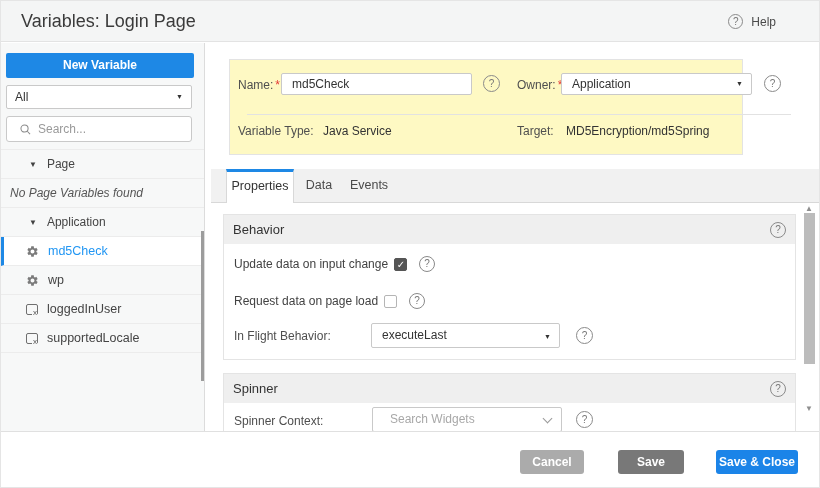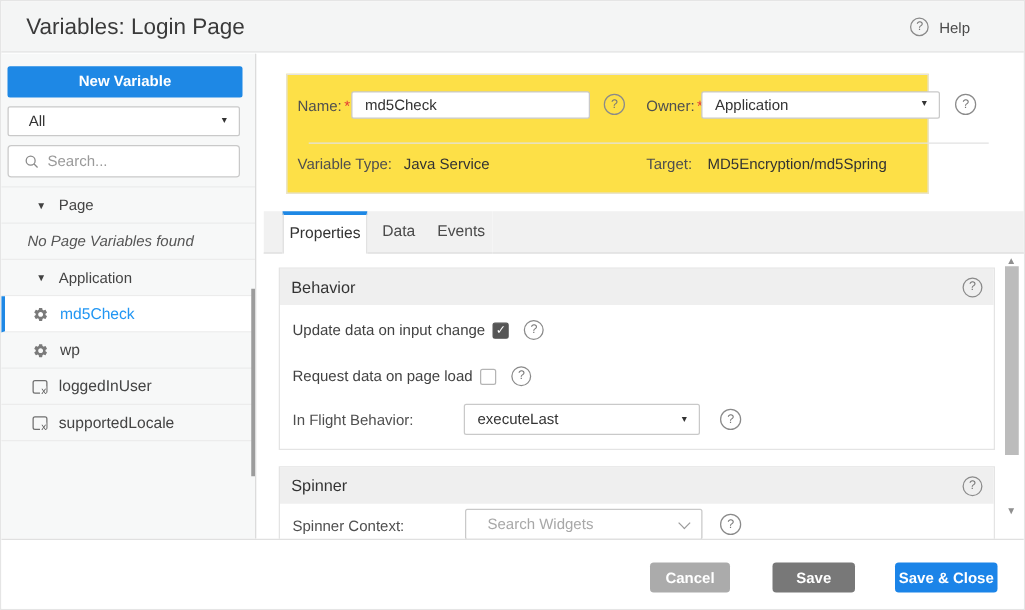--- a/index.html
+++ b/index.html
@@ -11,42 +11,42 @@
   .hdr { position:absolute; left:0; top:0; width:820px; height:41px; background:#f4f5f5; border-bottom:1px solid #e3e3e3; }
   .hdr-title { position:absolute; left:20px; top:0; line-height:41px; font-size:18px; color:#3a3a3a; }
   .hdr-help { position:absolute; right:45px; top:0; height:41px; display:flex; align-items:center; gap:8px; cursor:pointer; }
   .qmark { display:inline-block; width:15px; height:15px; border:1px solid #8a8a8a; border-radius:50%; color:#777; font-size:10px; line-height:13px; text-align:center; flex:0 0 auto; }
   .qmark::after { content:"?"; }
   .hdr-help-label { font-size:12px; color:#4a4a4a; }
 
   
   .sidebar { position:absolute; left:0; top:42px; width:204px; height:388px; background:#f7f8f8; border-right:1px solid #dcdcdc; }
   .new-var-btn { position:absolute; left:5px; top:10px; width:188px; height:25px; background:#1e88e5; border-radius:2px; color:#fff; font-weight:bold; font-size:12px; text-align:center; line-height:25px; cursor:pointer; }
-  .filter-select { position:absolute; left:5px; top:42px; width:186px; height:24px; background:#fff; border:1px solid #c9c9c9; border-radius:2px; line-height:22px; padding:0 16px; color:#333; cursor:pointer; }
+  .filter-select { position:absolute; left:5px; top:42px; width:186px; height:24px; background:#fff; border:1px solid #c9c9c9; border-radius:2px; line-height:22px; padding:0 8px; color:#333; cursor:pointer; }
   .caret { position:absolute; right:8px; top:50%; transform:translateY(-50%); font-size:7px; color:#333; }
   .caret::after { content:"▼"; }
   .search-box { position:absolute; left:5px; top:73px; width:186px; height:26px; background:#fff; border:1px solid #c9c9c9; border-radius:3px; display:flex; align-items:center; padding:0 12px; gap:6px; }
   .search-box input { border:none; outline:none; background:transparent; font-family:"Liberation Sans",sans-serif; font-size:12px; color:#333; width:100%; }
   .search-box input::placeholder { color:#9a9a9a; }
 
   .tree { position:absolute; left:0; top:106px; width:203px; border-top:1px solid #ececec; }
   .trow { position:relative; height:29px; border-bottom:1px solid #ececec; display:flex; align-items:center; cursor:pointer; }
   .trow.group { padding-left:28px; gap:10px; color:#454545; }
   .tri { font-size:8px; color:#424242; }
   .tri::after { content:"▼"; }
-  .trow.empty { padding-left:21px; font-style:italic; color:#555; cursor:default; }
+  .trow.empty { padding-left:9px; font-style:italic; color:#555; cursor:default; }
   .trow.item { padding-left:25px; gap:9px; color:#444; font-size:12.5px; }
   .trow.item.selected { background:#fff; border-left:3px solid #1e88e5; padding-left:22px; }
   .trow.item.selected .ilabel { color:#2196f3; }
   .var-icon { position:relative; width:12px; height:11px; border:1px solid #6f6f6f; border-radius:2px; flex:0 0 auto; }
   .var-icon::after { content:"x"; position:absolute; right:0px; bottom:-3px; font-size:8px; line-height:1; color:#555; background:#f7f8f8; padding-left:1px; }
   .side-scrollbar { position:absolute; right:0; top:188px; width:3px; height:150px; background:#9c9c9c; }
 
   
-  .info-panel { position:absolute; left:228px; top:58px; width:514px; height:96px; background:#fde047; border:1px solid #e3e3e3;text-decoration:underline; }
+  .info-panel { position:absolute; left:228px; top:58px; width:514px; height:96px; background:#fef9c3; border:1px solid #e3e3e3;text-decoration:underline; }
   .lbl { color:#4f4f4f; font-size:12px; }
   .req { color:#e53935; margin-left:2px; }
   .name-label { position:absolute; left:8px; top:18px; }
   .name-input { position:absolute; left:51px; top:13px; width:191px; height:22px; border:1px solid #c9c9c9; border-radius:2px; background:#fff; padding:0 10px; font-family:"Liberation Sans",sans-serif; font-size:12px; color:#333; outline:none; }
   .help-name { position:absolute; left:253px; top:15px; }
   .owner-label { position:absolute; left:287px; top:18px; }
   .owner-select { position:absolute; left:331px; top:13px; width:191px; height:22px; border:1px solid #c9c9c9; border-radius:2px; background:#fff; line-height:20px; padding:0 10px; color:#333; cursor:pointer; }
   .help-owner { position:absolute; left:534px; top:15px; }
   .fsep { position:absolute; left:17px; top:54px; width:544px; border-top:1px solid #e2e2e2; }
   .vt-label { position:absolute; left:8px; top:64px; }

